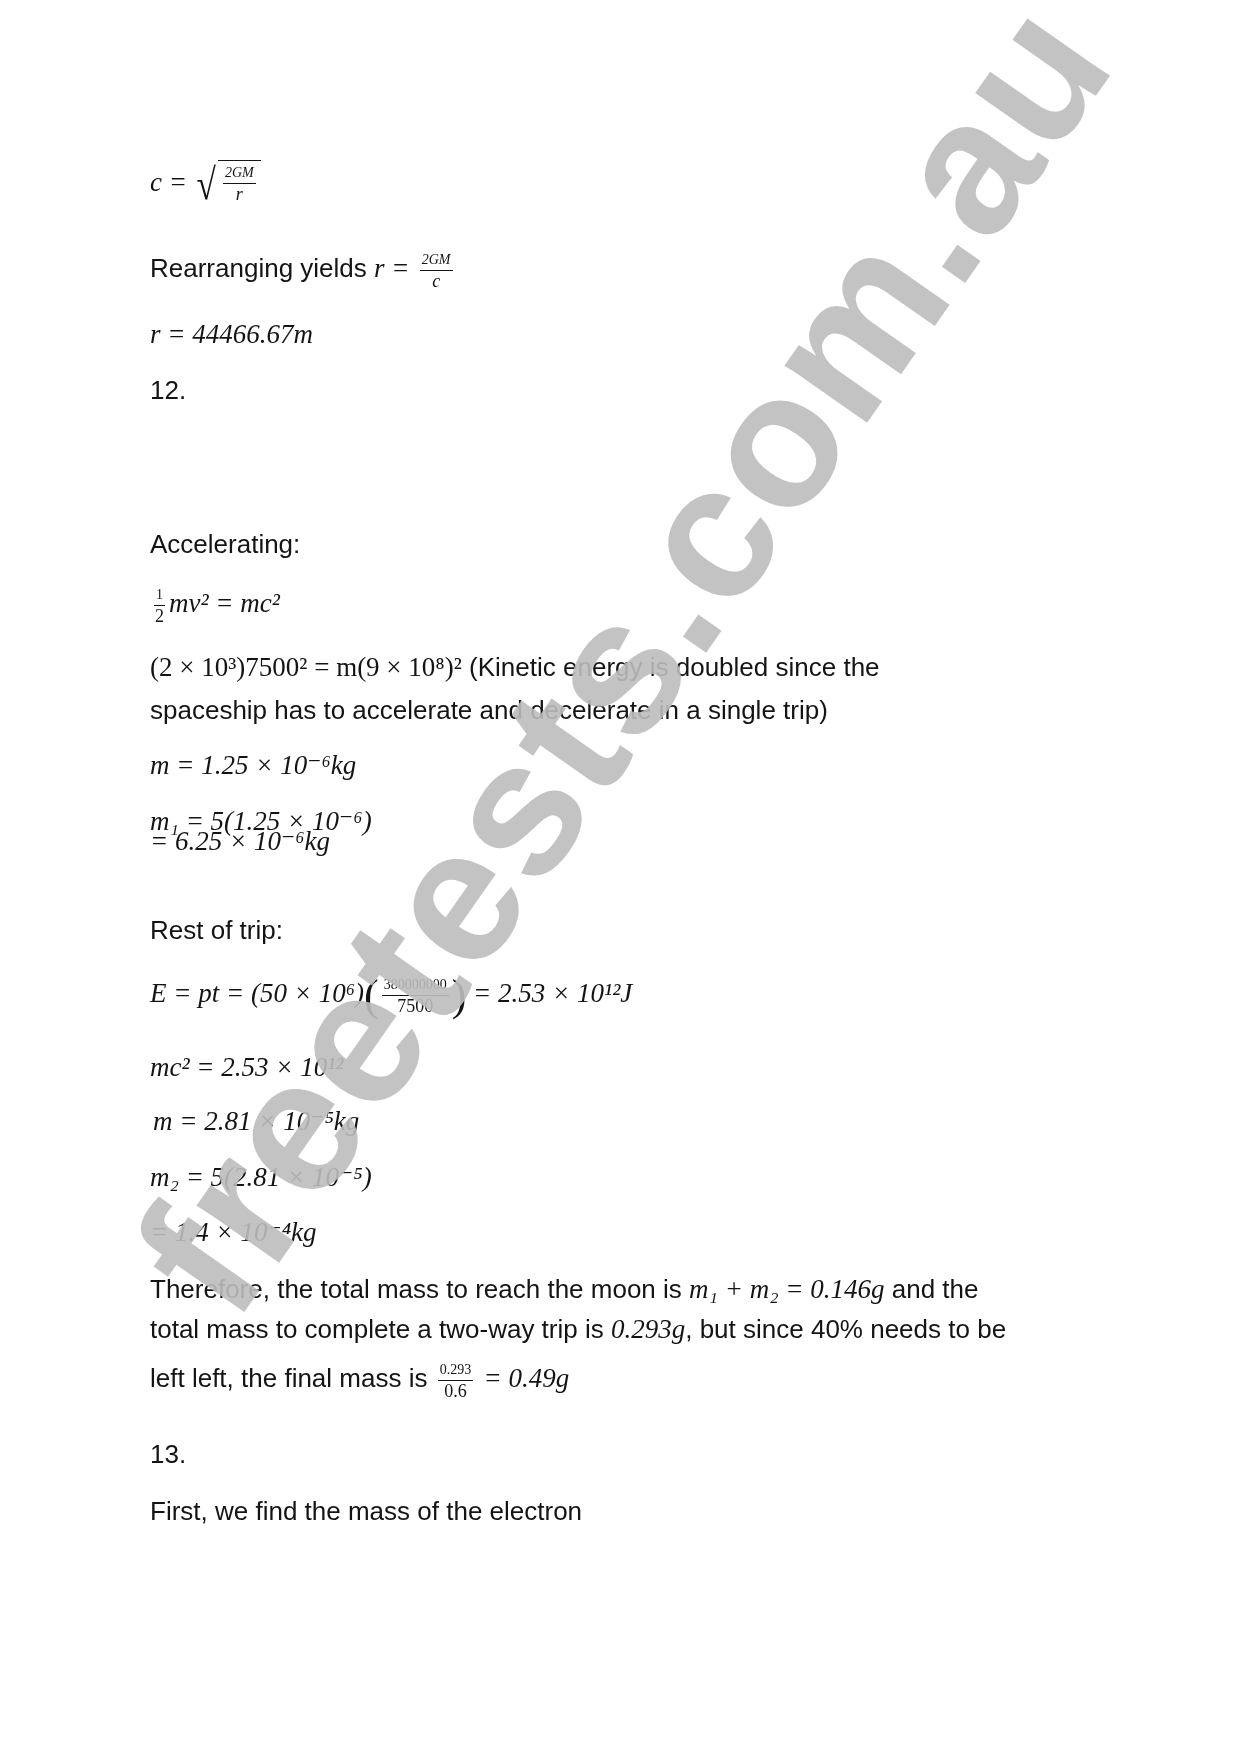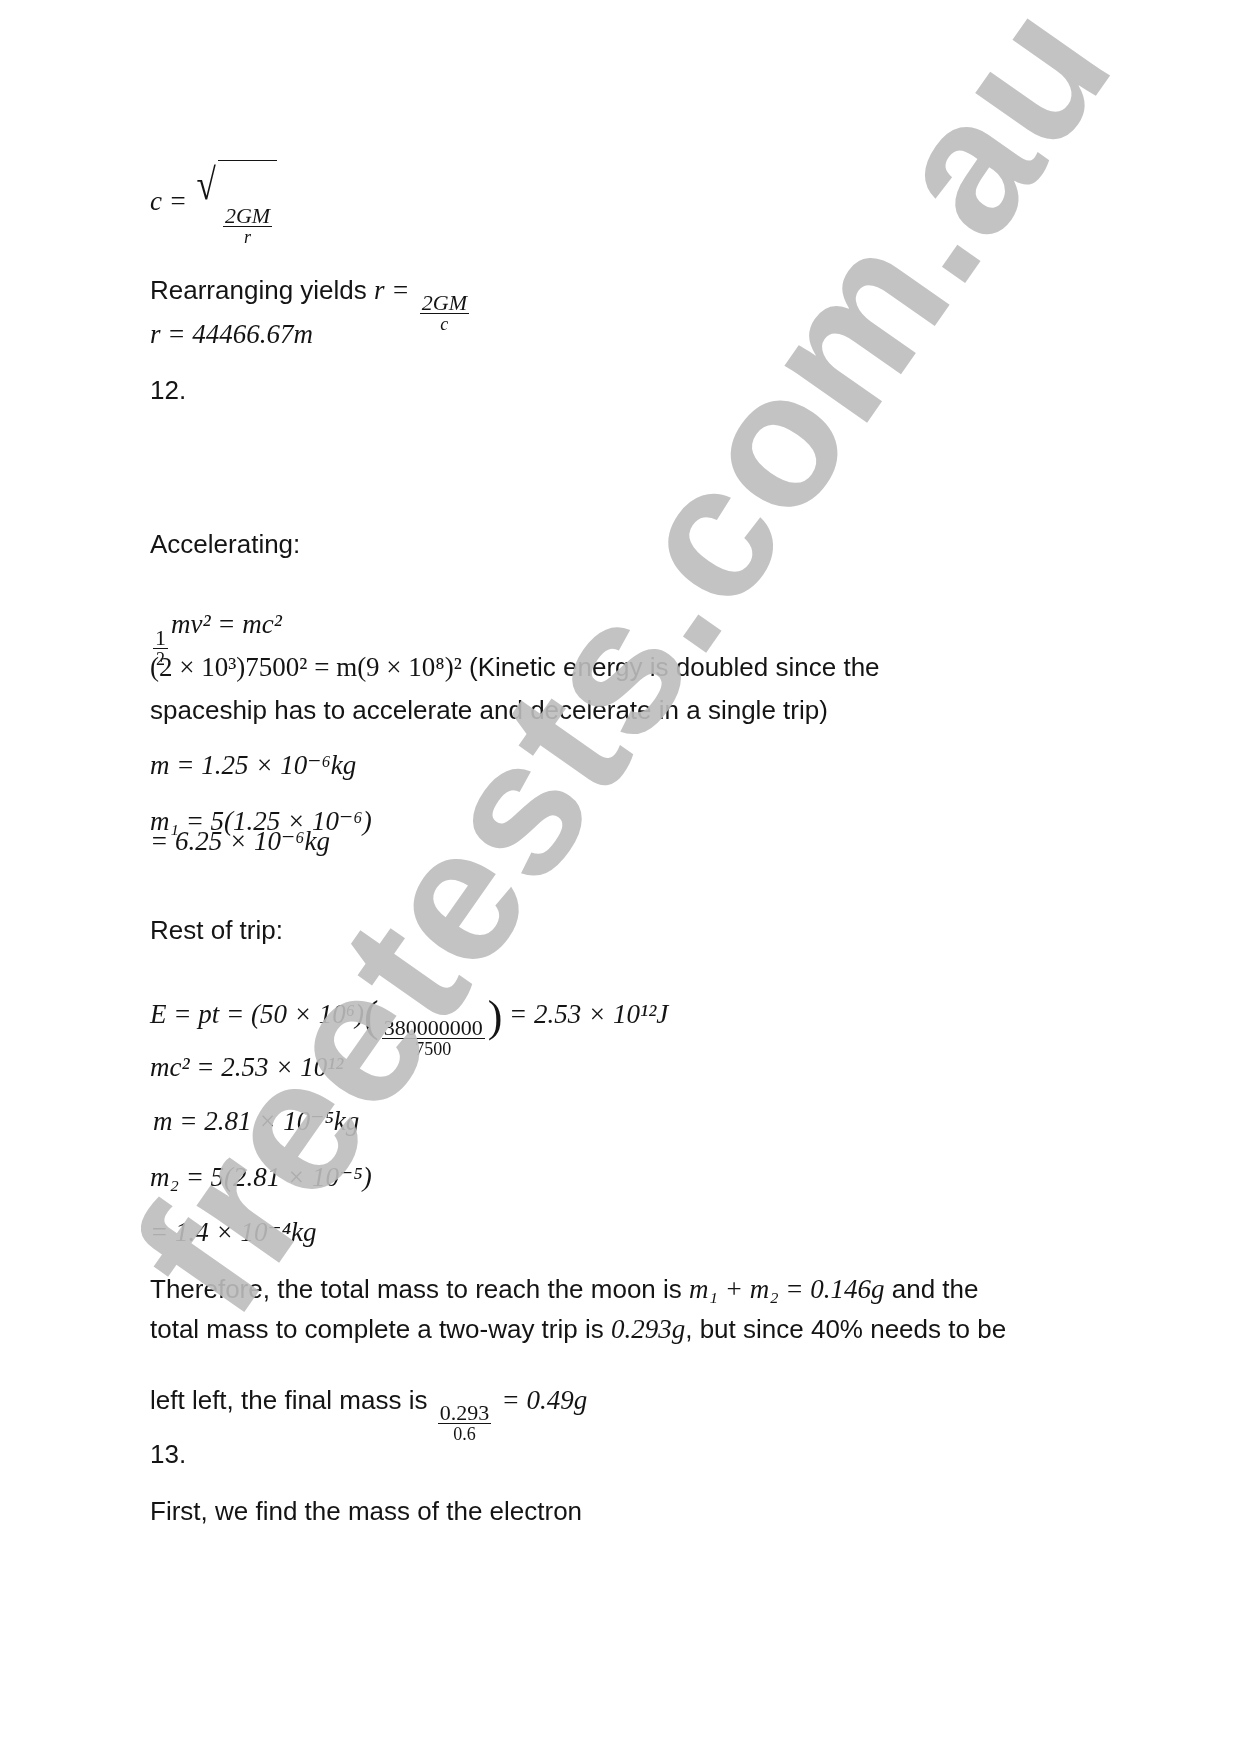--- a/index.html
+++ b/index.html
@@ -5,21 +5,21 @@
   html, body { margin:0; padding:0; }
   body {
     width:1241px; height:1755px; background:#ffffff; position:relative; overflow:hidden;
     font-family:"Liberation Sans", "DejaVu Sans", sans-serif; color:#141414;
   }
   .page { position:absolute; left:0; top:0; width:1241px; height:1755px; }
   .line { position:absolute; left:150px; font-size:26px; line-height:34px; white-space:nowrap; }
   .math { font-family:"Liberation Serif","DejaVu Serif",serif; font-size:27px; }
   .mi { font-style:italic; }
   .frac { display:inline-flex; flex-direction:column; align-items:center; vertical-align:middle; margin:0 3px; }
-  .frac .num { font-size:22px; line-height:20px; padding:0 2px; border-bottom:1.5px solid #141414;margin-top:43px; }
+  .frac .num { font-size:14px; line-height:20px; padding:0 2px; border-bottom:1.5px solid #141414; }
   .frac .den { font-size:18px; line-height:20px; padding:0 2px; }
   .sqrt { display:inline-flex; align-items:stretch; vertical-align:middle; }
   .sqrt .rad { font-size:44px; line-height:50px; transform:scaleX(0.8); }
   .sqrt .body { border-top:1.5px solid #141414; padding:2px 2px 0 2px; }
   .paren { font-size:44px; vertical-align:middle; font-weight:100; }
   .watermark {
     position:absolute; left:110px; top:780px;
     font-family:"Liberation Sans","DejaVu Sans",sans-serif; font-size:190px; font-weight:bold;
     color:#bdbdbd; opacity:0.9; transform:rotate(-55deg); transform-origin:left center;
     white-space:nowrap; letter-spacing:2px; pointer-events:none; z-index:5; left:180px; top:1180px;

